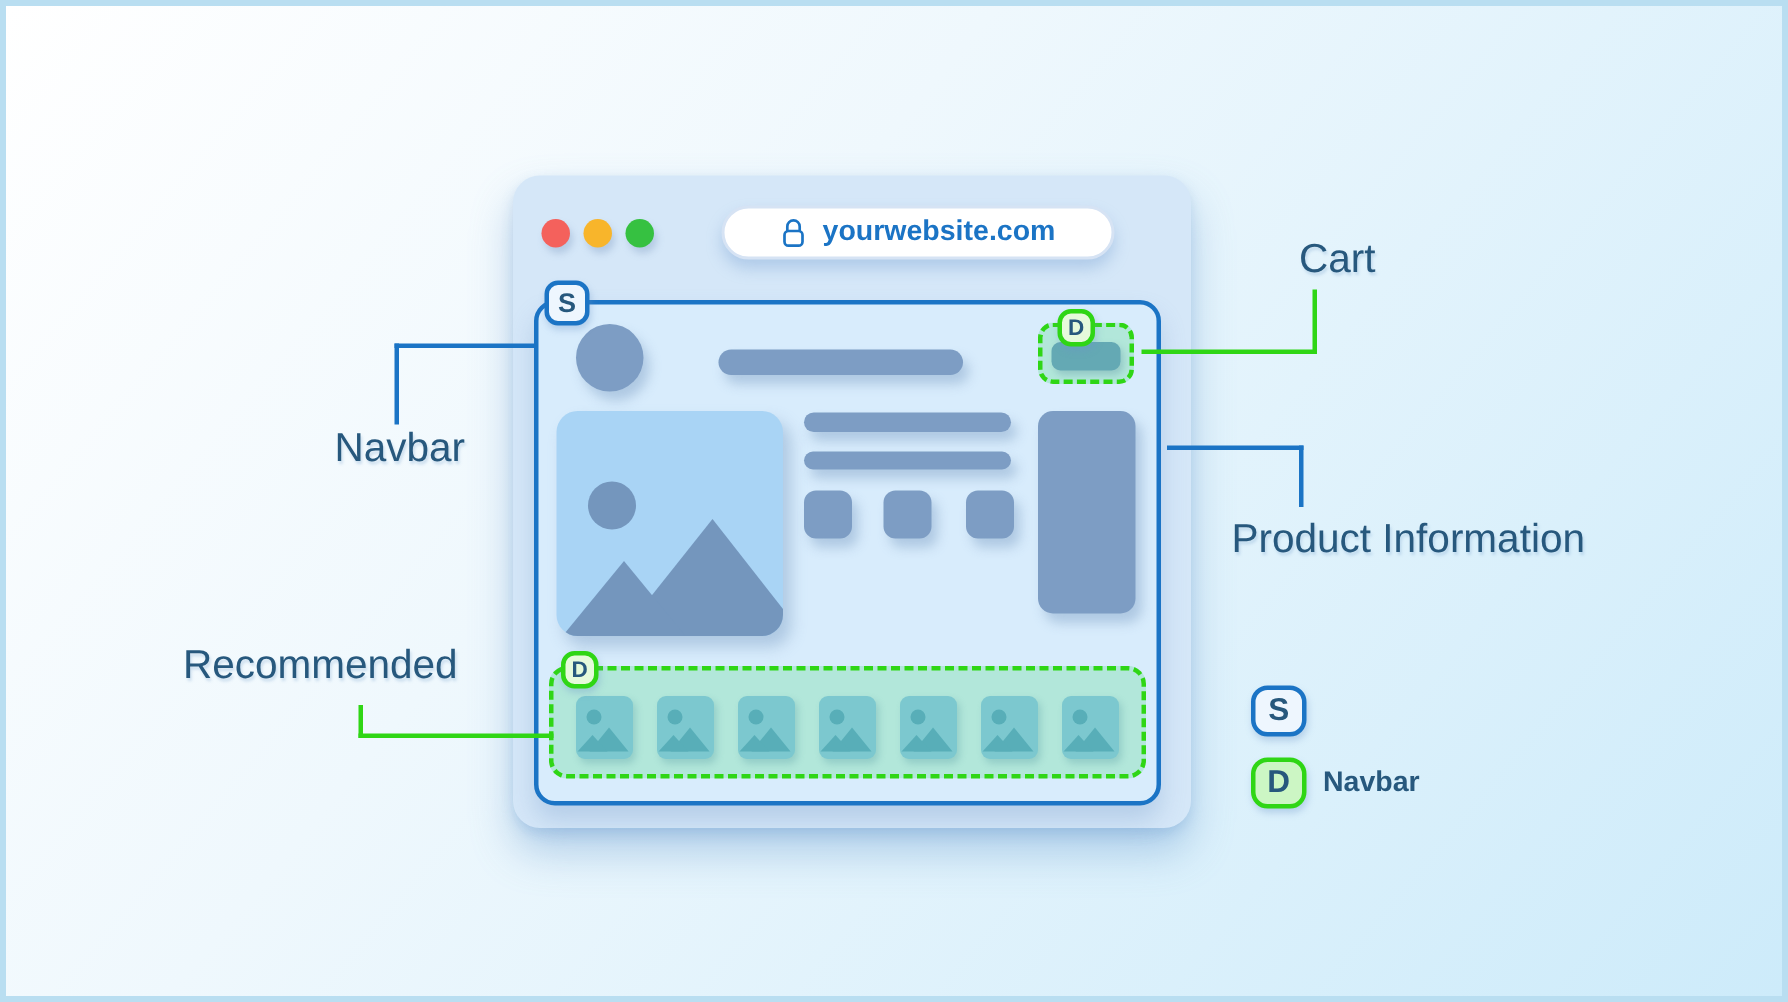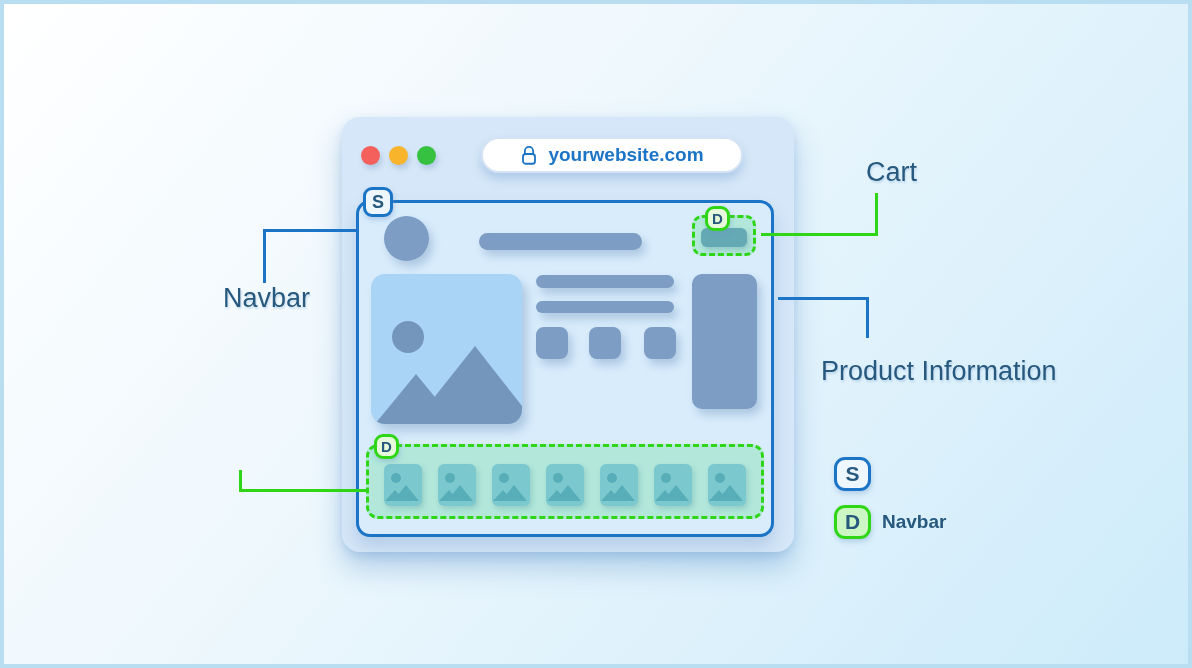--- a/index.html
+++ b/index.html
@@ -79,21 +79,21 @@
   }
   .rec-d-badge { position:absolute; left:15px; top:231px; width:25px; height:25px; font-size:15px; z-index:3; }
   .tile { width:38px; height:42px; border-radius:6px; background:#7cc8cf; flex:0 0 auto;
     box-shadow:2px 3px 5px rgba(80,150,160,.3); overflow:hidden; }
 
   
   .callout { position:absolute; color:var(--navy_text,#27587d); font-weight:normal; font-size:27px;
     text-shadow:1px 2px 2px rgba(130,170,210,.35); white-space:nowrap; }
   .cart-label { left:862px; top:153px; }
   .navbar-label { left:219px; top:279px; }
-  .product-info-label { left:817px; top:352px; }
+  .product-info-label { left:817px; top:340px; }
   .recommended-label { left:118px; top:424px; }
 
   .line { position:absolute; }
   .line.blue { background:var(--accent_blue,#1b74c5); }
   .line.green { background:var(--accent_green,#2fd615); }
   .navbar-line-v { left:259px; top:225px; width:3px; height:54px; }
   .navbar-line-h { left:259px; top:225px; width:93px; height:3px; }
   .cart-line-v   { left:871px; top:189px; width:3px; height:43px; }
   .cart-line-h   { left:757px; top:229px; width:117px; height:3px; }
   .pi-line-h     { left:774px; top:293px; width:91px; height:3px; }
@@ -214,20 +214,21 @@
 </div>
       <div class="badge green rec-d-badge">D</div>
     </div>
 
     <div class="badge s-badge">S</div>
   </div>
 
   <div class="callout cart-label">Cart</div>
   <div class="callout navbar-label">Navbar</div>
   <div class="callout product-info-label">Product Information</div>
+  <div class="callout recommended-label">Recommended</div>
 
   <div class="line blue navbar-line-v"></div>
   <div class="line blue navbar-line-h"></div>
   <div class="line green cart-line-v"></div>
   <div class="line green cart-line-h"></div>
   <div class="line blue pi-line-h"></div>
   <div class="line blue pi-line-v"></div>
   <div class="line green rec-line-v"></div>
   <div class="line green rec-line-h"></div>
 

